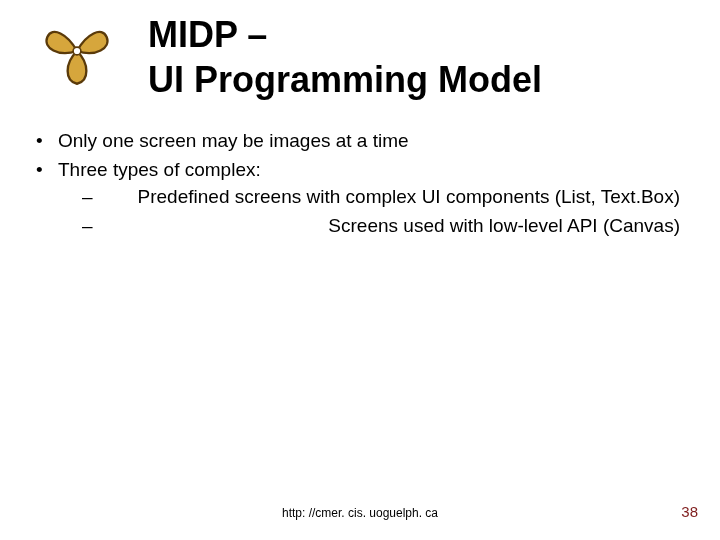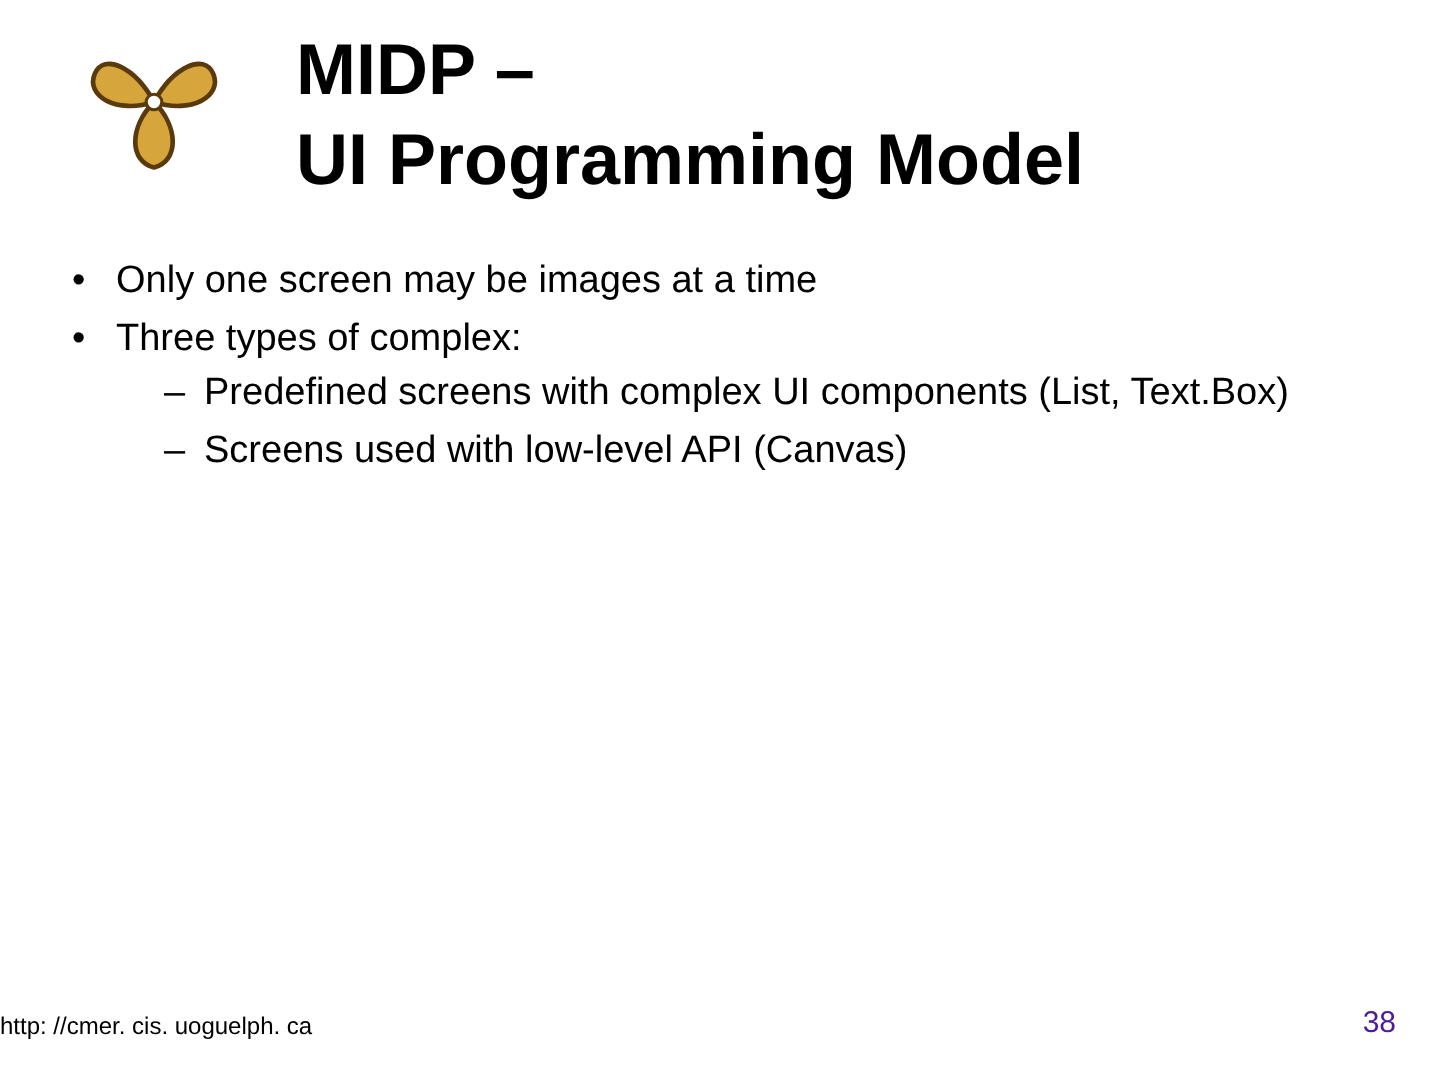--- a/index.html
+++ b/index.html
@@ -67,45 +67,46 @@
   }
   ul.sub {
     list-style: none;
     margin: 2px 0 0 0;
     padding: 0;
   }
   ul.sub > li {
     position: relative;
     padding-left: 44px;
     margin: 0 0 4px 0;
+    text-align: right;
   }
   ul.sub > li::before {
     content: "–";
     position: absolute;
     left: 24px;
     top: 0;
     color: #000;
     font-size: 19px;
   }
   .footer-url {
     position: absolute;
     bottom: 20px;
     left: 0;
     width: 100%;
-    text-align: left;
+    text-align: center;
     font-size: 12px;
     color: #000;
     z-index: 2;
   }
   .slide-number {
     position: absolute;
     right: 22px;
     bottom: 20px;
     font-size: 15px;
-    color: #4c1d95;
+    color: #7f1d1d;
     z-index: 2;
   }
 </style>
 </head>
 <body>
 
 <svg class="bg-svg" width="720" height="540" viewBox="0 0 720 540">
 
   <path d="M -120 -40 A 260 260 0 0 1 260 -200" fill="none" stroke="#ece2c8" stroke-width="70"></path>
   <path d="M -120 20 A 280 280 0 0 1 240 -200" fill="none" stroke="#a8d6df" stroke-width="26"></path>

